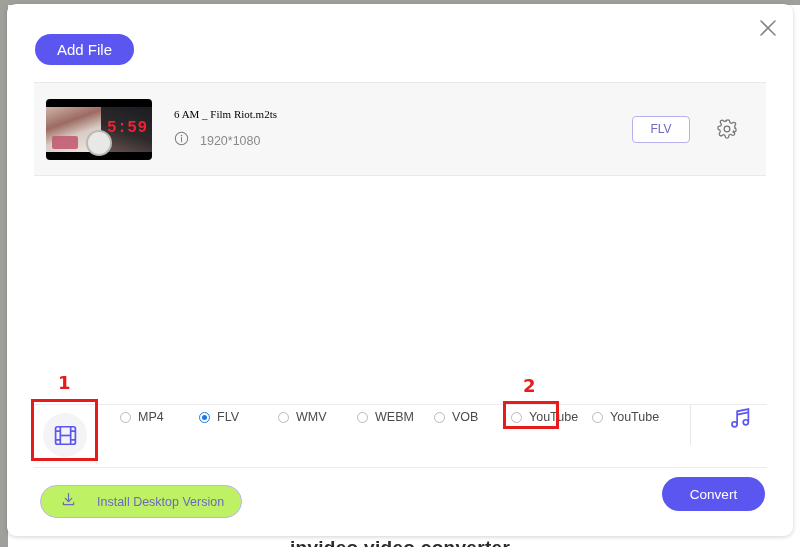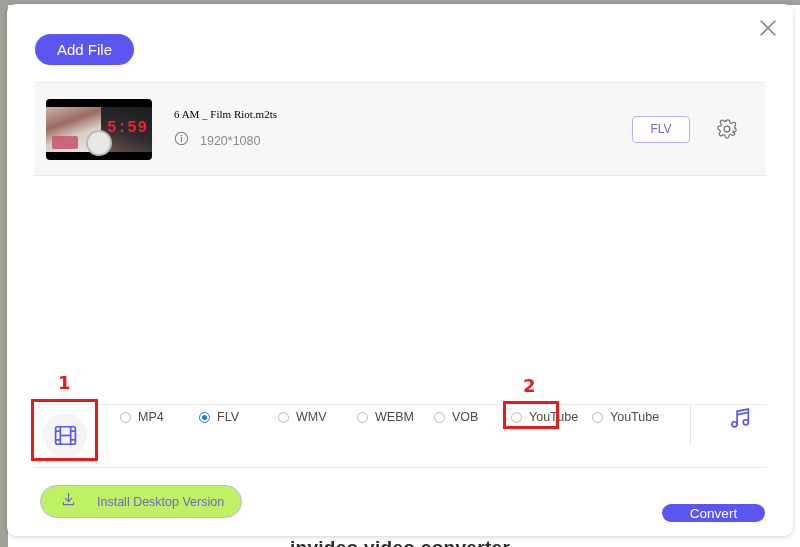--- a/index.html
+++ b/index.html
@@ -315,23 +315,23 @@
   }
   .install-icon { margin-left: 19px; flex: none; }
   .install-label {
     margin-left: 20px;
     font-size: 12.5px;
     color: #6d68c4;
   }
   .convert-btn {
     position: absolute;
     right: 28px;
-    top: 500px;
+    top: 473px;
     width: 103px;
-    height: 18px;
+    height: 34px;
     border: none;
     border-radius: 17px;
     background: #5b56f0;
     color: #fff;
     font-size: 13.5px;
     font-family: "Liberation Sans", sans-serif;
     cursor: pointer;
   }
 </style>
 </head>

